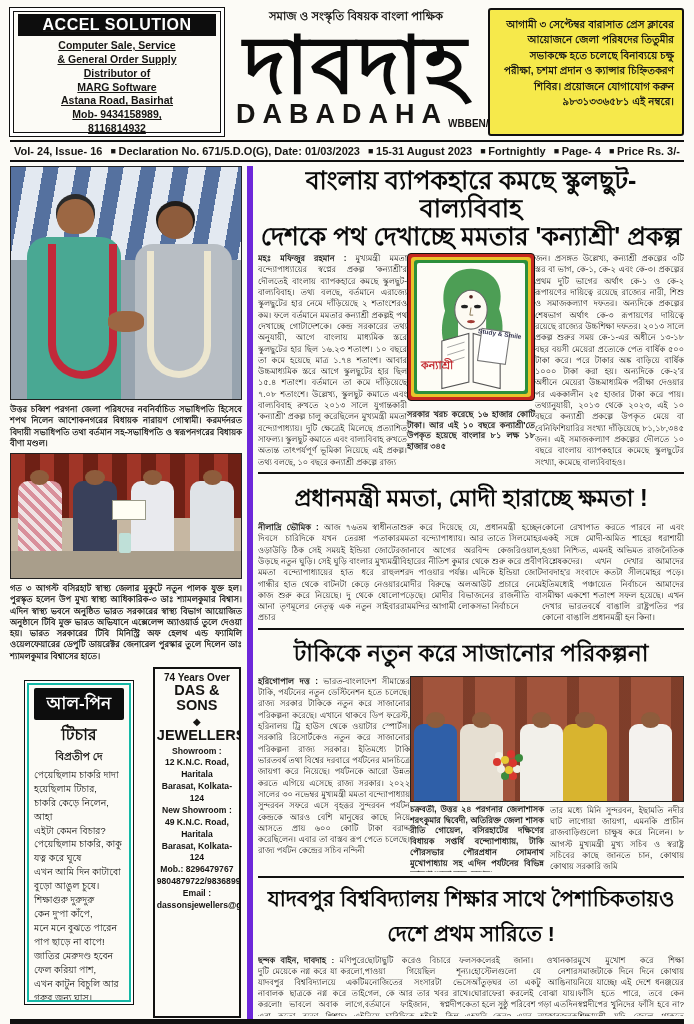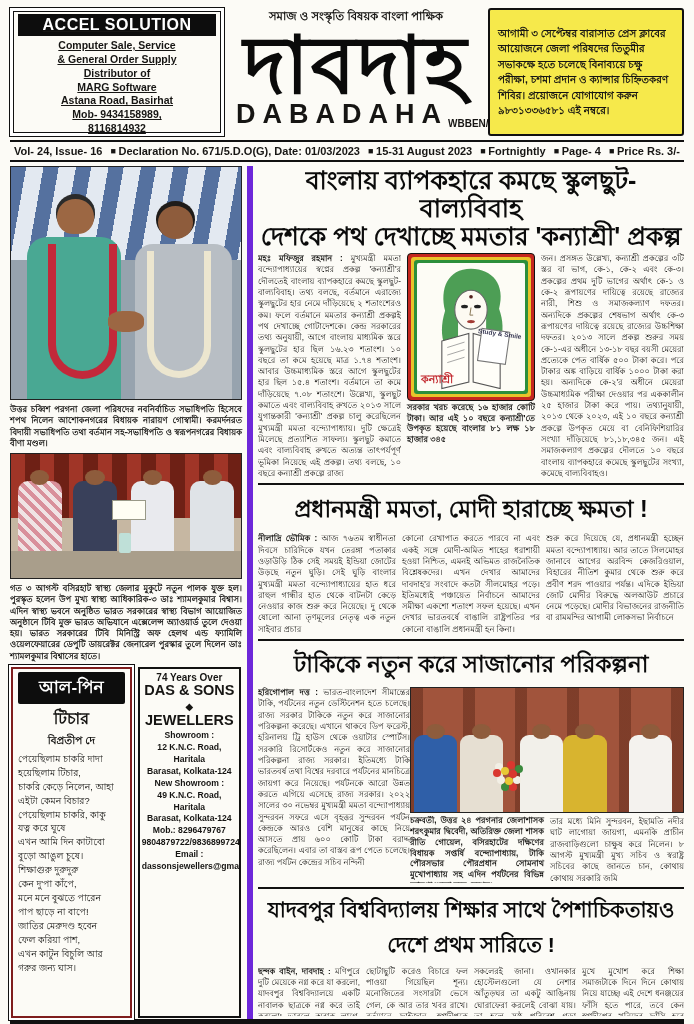--- a/index.html
+++ b/index.html
@@ -11,21 +11,21 @@
   .header{display:flex;gap:8px;padding:8px 10px 2px 10px;height:138px;box-sizing:border-box;}
   .accel-box{width:208px;border:1px solid #111;box-shadow:0 0 0 3px #fff,0 0 0 4px #111;margin:3px;padding:2px 4px;text-align:center;box-sizing:border-box;text-decoration:underline;}
   .accel-title{background:#0d0d0d;color:#fff;font-weight:bold;font-size:16px;padding:2px 0;letter-spacing:.5px;}
   .accel-lines{font-size:10.5px;font-weight:bold;line-height:1.32;margin-top:3px;}
   .mast-center{flex:1;text-align:center;display:flex;flex-direction:column;min-width:0;}
   .tagline{font-size:11.5px;font-weight:bold;}
   .mast-bn{font-size:80px;font-weight:900;line-height:.98;letter-spacing:2px;color:#0a0a0a;}
   .mast-row{display:flex;align-items:flex-end;justify-content:space-between;padding:0 4px;margin-top:-6px;}
   .mast-en{font-size:27px;font-weight:900;letter-spacing:7px;}
   .rni{text-align:right;font-size:10px;font-weight:bold;line-height:1.25;}
-  .notice-box{width:196px;background:#f6e94b;border:2px solid #111;border-radius:3px;padding:16px 8px;font-size:10.3px;font-weight:bold;text-align:left;line-height:1.5;box-sizing:border-box;}
+  .notice-box{width:196px;background:#f6e94b;border:2px solid #111;border-radius:3px;padding:7px 8px;font-size:10.3px;font-weight:bold;text-align:right;line-height:1.5;box-sizing:border-box;}
 
   
   .info-bar{margin:2px 10px 0 10px;border-top:2px solid #111;border-bottom:2px solid #111;display:flex;justify-content:space-between;align-items:center;font-size:11px;font-weight:bold;padding:3px 4px;}
   .ibar-item{white-space:nowrap;}
   .ibar-item + .ibar-item::before{content:"■  ";font-size:9px;position:relative;top:-1px;}
 
   
   .content{flex:1;display:flex;margin:4px 10px 0 10px;min-height:0;border-bottom:5px solid #111;}
   .sidebar{width:232px;display:flex;flex-direction:column;gap:4px;min-height:0;}
   .main{flex:1;border-left:6px solid #6d28d9;margin-left:5px;padding-left:5px;display:flex;flex-direction:column;min-width:0;min-height:0;}
@@ -66,51 +66,51 @@
   .p3-f1{left:1%;background:#2f5fa8;}
   .p3-f2{left:18%;background:#e6dfd2;}
   .p3-f3{left:40%;background:#f2f0ea;}
   .p3-f4{left:56%;background:#d8b42f;}
   .p3-f5{left:80%;background:#f4f2ee;}
   .p3-bouquet{position:absolute;left:30%;bottom:28%;width:8px;height:8px;border-radius:50%;background:#d9372f;
     box-shadow:8px -2px 0 #e8c934,16px 1px 0 #d9372f,4px 7px 0 #f2efe5,12px 8px 0 #e8c934,20px 7px 0 #f2efe5,8px 14px 0 #3b8a3d,16px 14px 0 #d9372f,2px -6px 0 #f2efe5,14px -8px 0 #d9372f,22px -4px 0 #3b8a3d;}
 
   
   .side-bottom{flex:1;display:flex;gap:4px;min-height:0;}
-  .alpin-box{flex:1.12;border:2px solid #7f1d1d;box-shadow:0 0 0 2px #fff,0 0 0 3px #111;margin:1px;padding:3px 5px;box-sizing:border-box;overflow:hidden;}
+  .alpin-box{flex:1.12;border:2px solid #14b8a6;box-shadow:0 0 0 2px #fff,0 0 0 3px #111;margin:17px;padding:3px 5px;box-sizing:border-box;overflow:hidden;}
   .alpin-header{background:#0d0d0d;color:#fff;text-align:center;font-size:17px;font-weight:bold;padding:2px 0;border-radius:2px;}
   .poem-title{text-align:center;font-size:16px;font-weight:900;margin-top:2px;}
   .poem-author{text-align:center;font-size:10.5px;font-weight:bold;margin-bottom:3px;}
   .poem-lines{font-size:9.3px;line-height:1.5;}
   .das-ad{flex:1;border:2px solid #111;margin:1px;padding:3px 2px;text-align:center;box-sizing:border-box;overflow:hidden;}
   .das-over{font-size:10px;font-weight:bold;}
   .das-name{font-size:14.5px;font-weight:900;line-height:1.05;}
   .das-lines{font-size:8.6px;font-weight:bold;line-height:1.38;margin-top:2px;}
   .diamond{font-size:10px;}
 
   
   .headline{font-weight:900;text-align:center;color:#0b0b0b;}
   .h1{font-size:25px;line-height:1.12;margin:0 0 3px 0;}
   .h2{font-size:23px;margin:3px 0;}
   .h3{font-size:23px;margin:2px 0;}
   .h4{font-size:21px;margin:2px 0;text-align:center;}
-  .cols{display:flex;gap:6px;}
+  .cols{display:flex;}
   .col{flex:1;font-size:8.2px;line-height:1.38;text-align:justify;overflow:hidden;min-width:0;}
   .byline{font-weight:bold;}
   .art{border-bottom:2px solid #111;padding-bottom:4px;margin-bottom:3px;overflow:hidden;}
 
   .a1-body{max-height:250px;}
   .art-block{width:128px;flex-shrink:0;display:flex;flex-direction:column;}
   .art-frame{border:1px solid #111;background:#c5271f;padding:3px;border-radius:4px;}
   .art-frame-y{background:#e9c32a;padding:3px;border-radius:3px;}
   .art-frame-g{background:#2c8f3b;padding:3px;border-radius:3px;}
   .art-inner{background:#fdfcf5;position:relative;height:128px;border-radius:2px;overflow:hidden;}
   .art-sign{position:absolute;right:3px;top:52%;font-size:6.5px;font-weight:bold;color:#3a3a55;transform:rotate(8deg);text-align:center;line-height:1.1;}
-  .art-label{position:absolute;left:4px;bottom:1px;font-size:11px;font-weight:900;color:#c2272d;}
-  .art-caption{font-size:8.2px;font-weight:bold;line-height:1.3;margin-top:2px;text-align:justify;}
+  .art-label{position:absolute;left:4px;bottom:15px;font-size:11px;font-weight:900;color:#c2272d;}
+  .art-caption{font-size:8.2px;font-weight:bold;line-height:1.3;margin-top:9px;text-align:justify;}
 
   .a2-cols{max-height:132px;}
   .a3-row{display:flex;max-height:196px;}
   .a3-col1{width:152px;flex:none;}
   .a3-right{flex:1;display:flex;flex-direction:column;min-width:0;}
   .a3-sub{display:flex;gap:6px;margin-top:3px;min-height:0;overflow:hidden;}
   .a3-caption{flex:1;font-size:8.2px;font-weight:bold;line-height:1.32;text-align:justify;}
   .a3-cont{flex:1;font-size:8.2px;line-height:1.38;text-align:justify;}
   .a4{border-bottom:none;flex:1;}
   .a4-cols .col{font-size:8.1px;}
@@ -271,22 +271,22 @@
         </div>
       </section>
 
       <section class="art">
         <h2 class="headline h2">প্রধানমন্ত্রী মমতা, মোদী হারাচ্ছে ক্ষমতা !</h2>
         <div class="cols a2-cols">
           <div class="col">
             <span class="byline">নীলাদ্রি ভৌমিক :</span>
             <span>আজ ৭৬তম স্বাধীনতা দিবসে চারিদিকে যখন তেরঙ্গা পতাকার ওড়াউড়ি ঠিক সেই সময়ই ইন্ডিয়া জোটের উড়ছে নতুন ঘুড়ি। সেই ঘুড়ি বাংলার মুখ্যমন্ত্রী মমতা বন্দ্যোপাধ্যায়ের হাত ধরে রাহুল গান্ধীর হাত থেকে বাটনটা কেড়ে নেওয়ার কাজ শুরু করে নিয়েছে। দু থেকে ষোলো আনা তৃণমূলের নেতৃত্ব এক নতুন সাইবার প্রচার</span>
           </div>
+          <div class="col">শুরু করে দিয়েছে যে, প্রধানমন্ত্রী হচ্ছেন মমতা বন্দ্যোপাধ্যায়। আর তাতে সিলমোহর জানাবে আগের অরবিন্দ কেজরিওয়াল, বিহারের নীতিশ কুমার থেকে শুরু করে প্রবীণ শরদ পাওয়ার পর্যন্ত। এদিকে ইন্ডিয়া জোট মোদীর বিরুদ্ধে অলআউট প্রচারে নেমে পড়েছে। মোদীর বিভাজনের রাজনীতি বা রামমন্দির আগামী লোকসভা নির্বাচনে</div>
           <div class="col">কোনো রেখাপাত করতে পারবে না এবং একই সঙ্গে মোদী-অমিত শাহের ধরাশায়ী হওয়া নিশ্চিত, এমনই অভিমত রাজনৈতিক বিশ্লেষকদের। এখন দেখার আমাদের দাবদাহ'র সংবাদে কতটা সীলমোহর পড়ে। ইতিমধ্যেই পঞ্চায়েত নির্বাচনে আমাদের সমীক্ষা একশো শতাংশ সফল হয়েছে। এখন দেখার ভারতবর্ষে বাঙালি রাষ্ট্রপতির পর কোনো বাঙালি প্রধানমন্ত্রী হন কিনা।</div>
-          <div class="col">শুরু করে দিয়েছে যে, প্রধানমন্ত্রী হচ্ছেন মমতা বন্দ্যোপাধ্যায়। আর তাতে সিলমোহর জানাবে আগের অরবিন্দ কেজরিওয়াল, বিহারের নীতিশ কুমার থেকে শুরু করে প্রবীণ শরদ পাওয়ার পর্যন্ত। এদিকে ইন্ডিয়া জোট মোদীর বিরুদ্ধে অলআউট প্রচারে নেমে পড়েছে। মোদীর বিভাজনের রাজনীতি বা রামমন্দির আগামী লোকসভা নির্বাচনে</div>
         </div>
       </section>
 
       <section class="art">
         <h3 class="headline h3">টাকিকে নতুন করে সাজানোর পরিকল্পনা</h3>
         <div class="a3-row">
           <div class="col a3-col1">
             <span class="byline">হরিগোপাল দত্ত :</span>
             <span>ভারত-বাংলাদেশ সীমান্তের টাকি, পর্যটনের নতুন ডেস্টিনেশন হতে চলেছে। রাজ্য সরকার টাকিকে নতুন করে সাজানোর পরিকল্পনা করেছে। এখানে থাকবে ডিপ ফরেস্ট, হরিনালয় ট্রি হাউস থেকে ওয়াটার স্পোর্টস। সরকারি রিসোর্টকেও নতুন করে সাজানোর পরিকল্পনা রাজ্য সরকার। ইতিমধ্যে টাকি ভারতবর্ষ তথা বিশ্বের দরবারে পর্যটনের মানচিত্রে জায়গা করে নিয়েছে। পর্যটনকে আরো উন্নত করতে এগিয়ে এসেছে রাজ্য সরকার। ২০২২ সালের ৩০ নভেম্বর মুখ্যমন্ত্রী মমতা বন্দ্যোপাধ্যায় সুন্দরবন সফরে এসে বৃহত্তর সুন্দরবন পর্যটন কেন্দ্রকে আরও বেশি মানুষের কাছে নিয়ে আসতে প্রায় ৬০০ কোটি টাকা বরাদ্দ করেছিলেন। এবার তা বাস্তব রূপ পেতে চলেছে। রাজ্য পর্যটন কেন্দ্রের সচিব নন্দিনী</span>
           </div>

